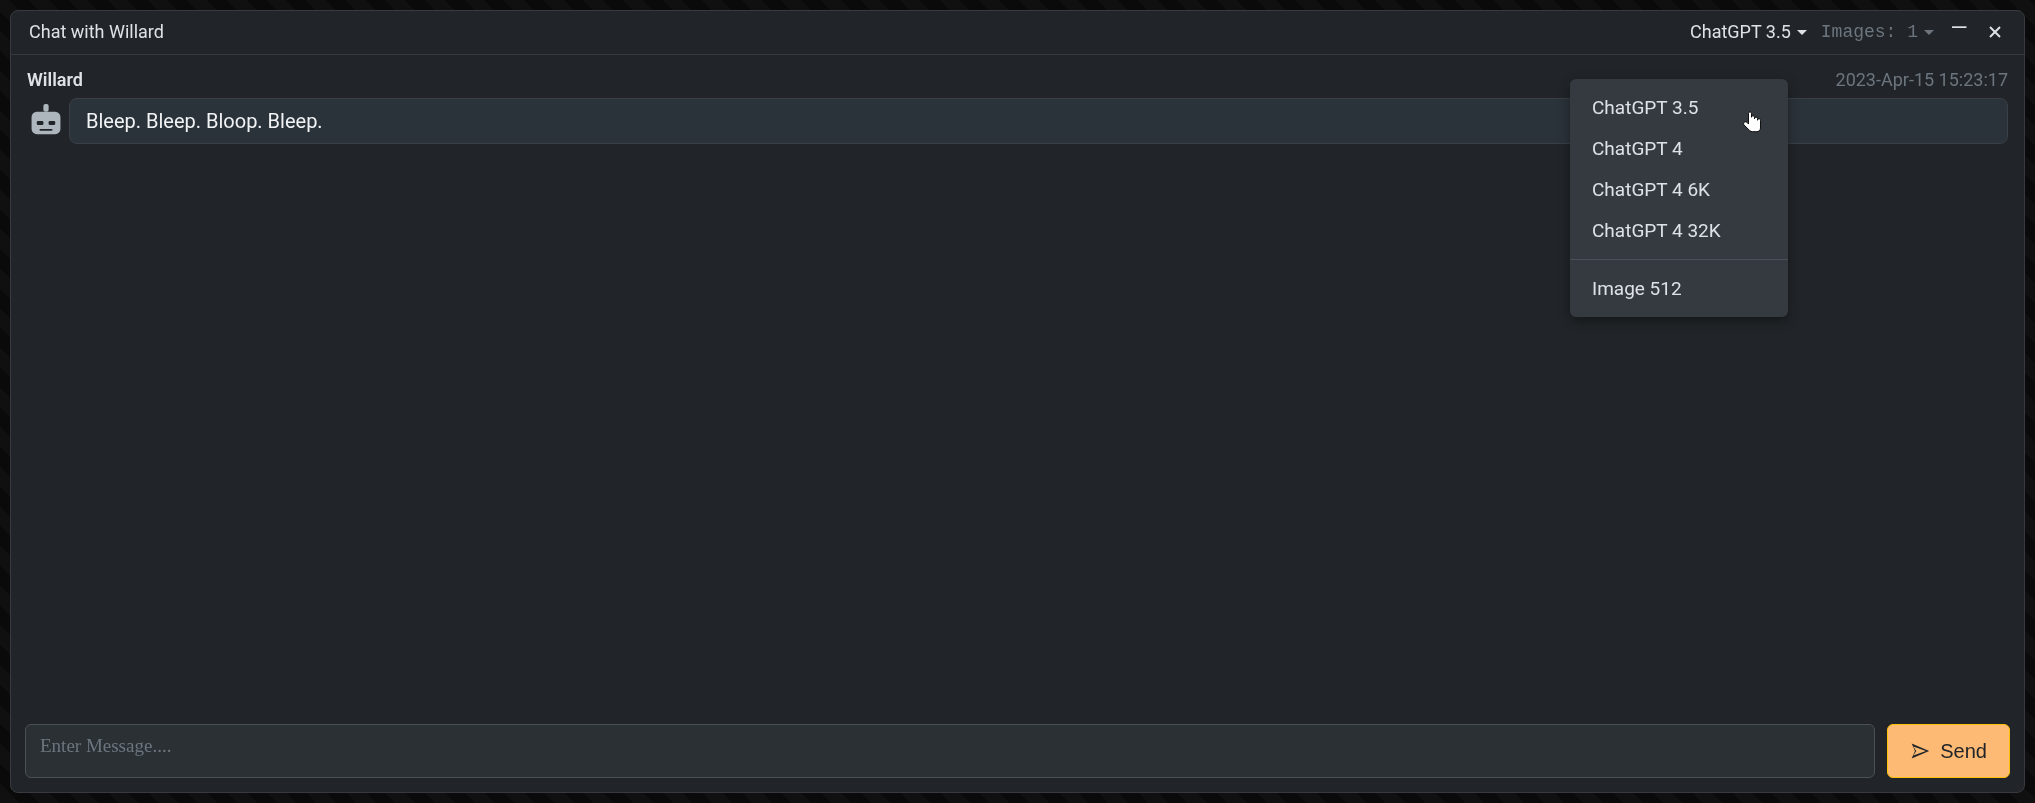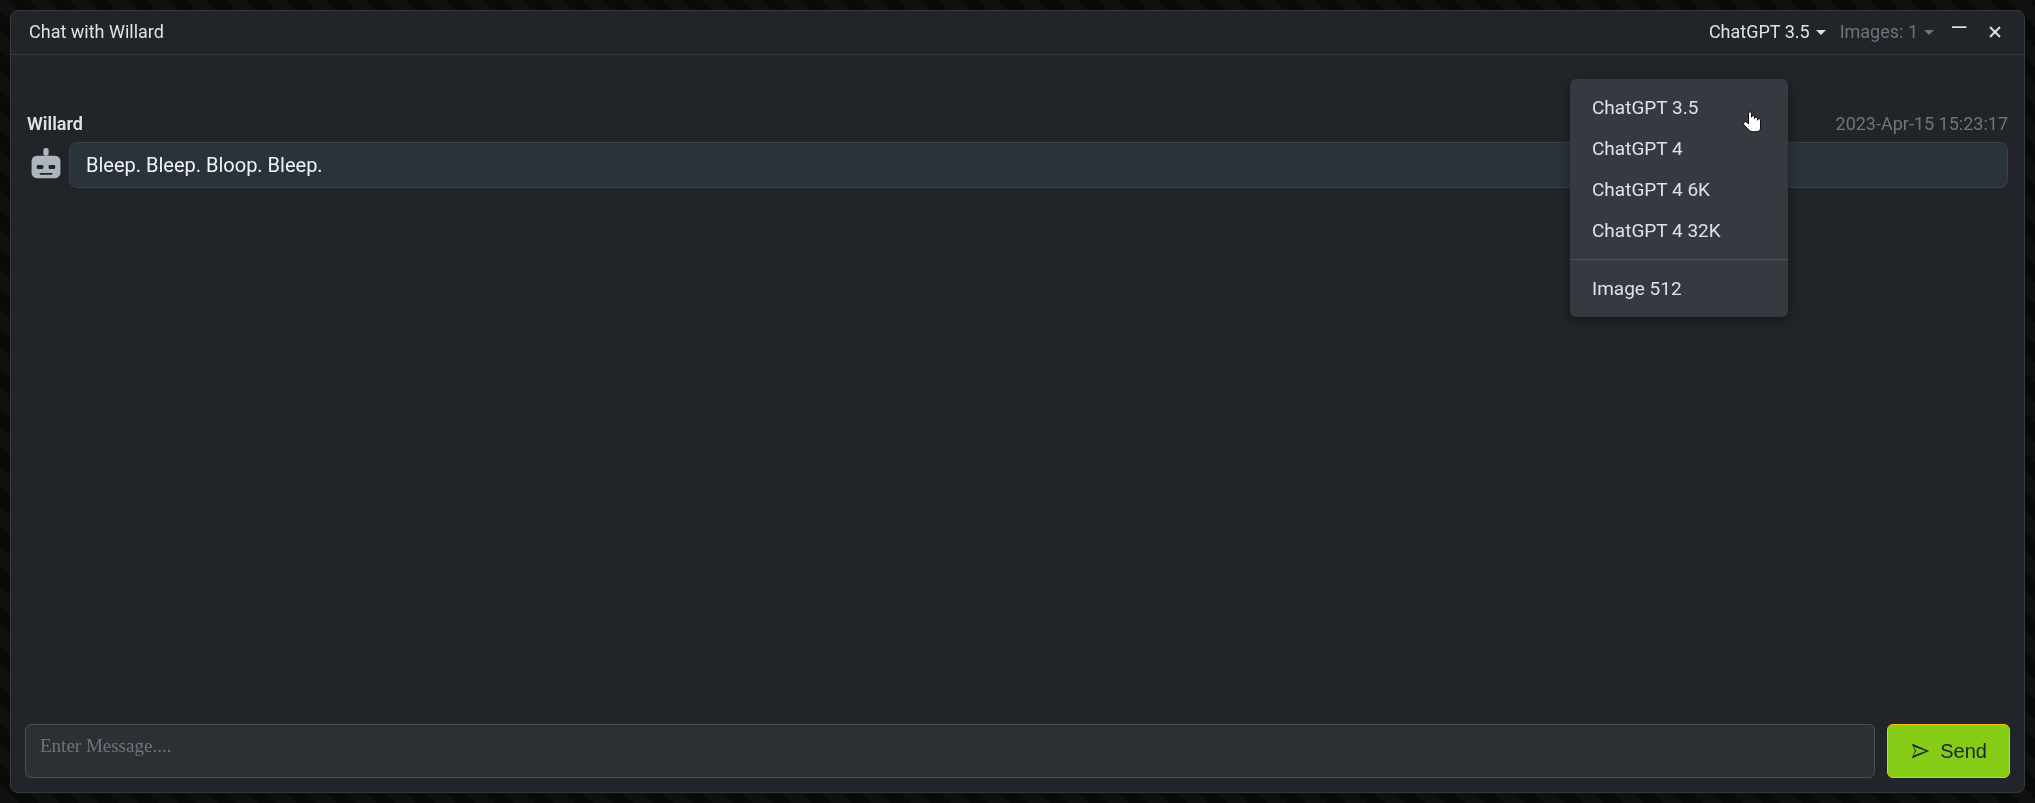--- a/index.html
+++ b/index.html
@@ -43,21 +43,21 @@
     gap: 14px;
   }
   .dd-trigger {
     display: inline-flex;
     align-items: center;
     gap: 6px;
     font-size: 18px;
     color: #dee2e6;
     cursor: pointer;
   }
-  .dd-trigger.muted { color: #6c757d; }
+  .dd-trigger.muted { color: #6c757d; font-family: Liberation Mono, monospace; }
   .caret-down {
     width: 0; height: 0;
     border-left: 5px solid transparent;
     border-right: 5px solid transparent;
     border-top: 5px solid currentColor;
     margin-top: 2px;
   }
   .win-ctrl {
     display: inline-flex;
     align-items: center;
@@ -73,21 +73,20 @@
     padding: 14px 14px 0 14px;
     display: flex;
     flex-direction: column;
     overflow: hidden;
   }
   .msg-header {
     display: flex;
     justify-content: space-between;
     align-items: center;
     padding: 0 2px 8px 2px;
-    margin-top: 44px;
   }
   .sender {
     font-size: 18px;
     font-weight: 600;
     color: #dee2e6;
   }
   .timestamp {
     font-size: 18px;
     color: #6c757d;
   }
@@ -125,21 +124,21 @@
     border-radius: 6px;
     padding: 10px 14px;
     color: #fef9c3;
     font-size: 19px;
     resize: none;
     height: 54px;
     font-family: Liberation Serif, serif;
   }
   .input::placeholder { color: #6c757d; }
   .send-btn {
-    background: #84cc16;
+    background: #fdba74;
     border: 1px solid #ffc107;
     border-radius: 6px;
     color: #212529;
     font-size: 20px;
     font-weight: 400;
     padding: 0 22px;
     display: inline-flex;
     align-items: center;
     gap: 10px;
     cursor: pointer;

